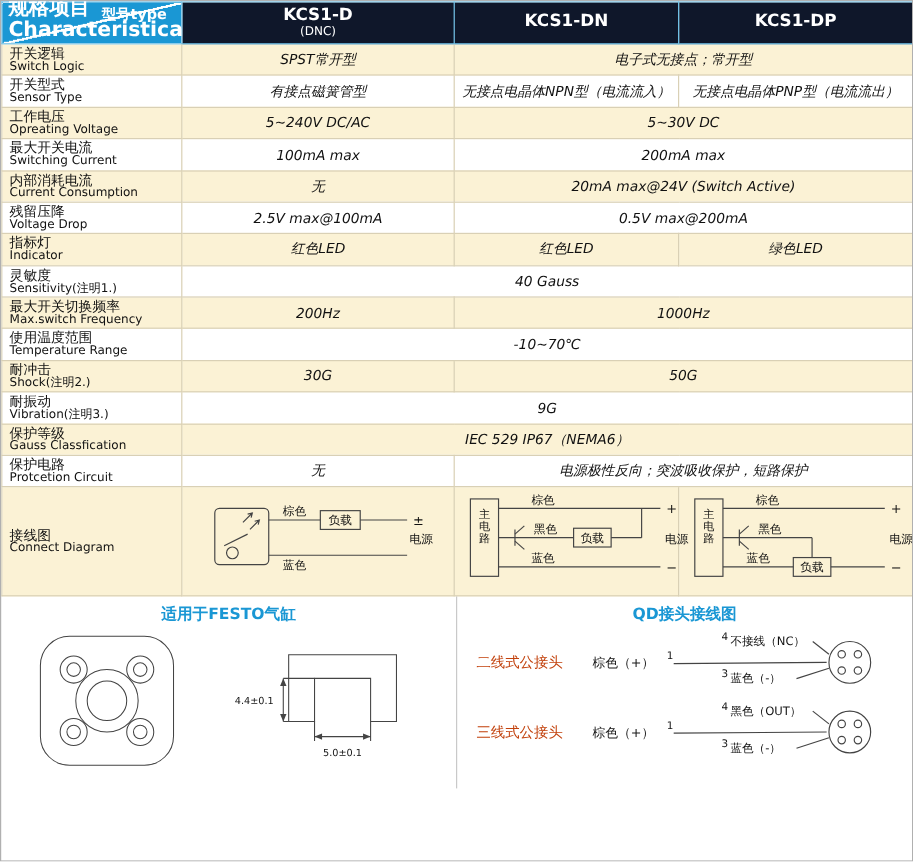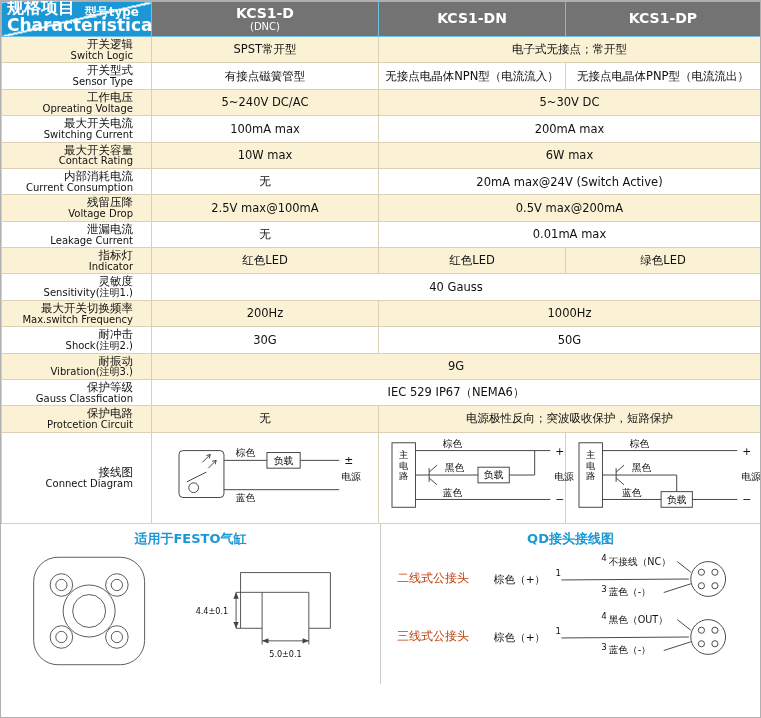--- a/index.html
+++ b/index.html
@@ -2,40 +2,40 @@
 <html><head>
 <meta charset="utf-8">
 <style>
   html,body { margin:0; padding:0; background:#fff;
     font-family:"DejaVu Sans","Liberation Sans",sans-serif; }
   .page { width:761px; height:718px; border:1px solid #b0b0b0; box-sizing:border-box;
     overflow:hidden; background:#fff; }
 
   
   table.spec { width:759px; table-layout:fixed; border-collapse:collapse; }
-  thead th { height:34px; background:#737373; color:#fff; border:1px solid #6fc0e6; padding:0; }
+  thead th { height:34px; background:#0f172a; color:#fff; border:1px solid #6fc0e6; padding:0; }
   .colh { text-align:center; vertical-align:middle; }
   .colh .t { font-size:14px; font-weight:bold; line-height:1.1; }
   .colh .s { font-size:10px; font-weight:normal; line-height:1.1; }
   th.corner { position:relative;
     background:
       linear-gradient(to bottom right, rgba(0,0,0,0) calc(50% - 1px), #fff calc(50% - 1px),
         #fff calc(50% + 1px), rgba(0,0,0,0) calc(50% + 1px)), #1a97d4; }
   .c-type { position:absolute; top:2px; right:12px; font-size:12px; font-weight:bold; }
   .c-spec { position:absolute; bottom:1px; left:5px; font-size:17px; font-weight:bold;
     text-align:left; line-height:1.1; }
   .c-spec span { display:block; }
 
   tbody th, tbody td { border:1px solid #d9d0b5; }
   tbody tr:nth-child(odd) { background:#fbf2d5; }
   tbody tr:nth-child(even) { background:#ffffff; }
-  th.rl { padding:1px 18px 1px 6px; text-align:right; font-weight:normal; vertical-align:middle; }
+  th.rl { padding:1px 18px 1px 6px; text-align:left; font-weight:normal; vertical-align:middle; }
   .cn { display:block; font-size:11.5px; line-height:1.12; color:#111; }
   .en { display:block; font-size:10px; line-height:1.05; color:#111; }
-  td.v { text-align:center; font-size:11.5px; color:#111; padding:1.5px 3px; }
+  td.v { text-align:center; font-size:11.5px; color:#111; padding:1.5px 3px;font-style:italic; }
   td.dg { height:88px; text-align:center; vertical-align:middle; padding:0; }
 
   
   svg .ln line, svg .ln rect, svg .ln circle, svg .ln path
     { stroke:#444; fill:none; stroke-width:1; }
   svg .fillp { fill:#444; stroke:none; }
   svg text { fill:#111; stroke:none; font-family:"DejaVu Sans","Liberation Sans",sans-serif; }
   .t9 { font-size:9px; } .t95 { font-size:9.5px; } .t10 { font-size:10px; } .t11 { font-size:11px; }
   .cdg { width:198px; height:86px; }
 
@@ -114,49 +114,33 @@
       <tr>
         <th class="rl">
             <span class="cn">最大开关电流</span>
             <span class="en">Switching Current</span>
           </th>
         <td class="v">100mA max</td>
         <td class="v" colspan="2">200mA max</td>
       </tr>
       <tr>
         <th class="rl">
-            <span class="cn">最大开关容量</span>
-            <span class="en">Contact Rating</span>
-          </th>
-        <td class="v">10W max</td>
-        <td class="v" colspan="2">6W max</td>
-      </tr>
-      <tr>
-        <th class="rl">
             <span class="cn">内部消耗电流</span>
             <span class="en">Current Consumption</span>
           </th>
         <td class="v">无</td>
         <td class="v" colspan="2">20mA max@24V (Switch Active)</td>
       </tr>
       <tr>
         <th class="rl">
             <span class="cn">残留压降</span>
             <span class="en">Voltage Drop</span>
           </th>
         <td class="v">2.5V max@100mA</td>
         <td class="v" colspan="2">0.5V max@200mA</td>
-      </tr>
-      <tr>
-        <th class="rl">
-            <span class="cn">泄漏电流</span>
-            <span class="en">Leakage Current</span>
-          </th>
-        <td class="v">无</td>
-        <td class="v" colspan="2">0.01mA max</td>
       </tr>
       <tr>
         <th class="rl">
             <span class="cn">指标灯</span>
             <span class="en">Indicator</span>
           </th>
         <td class="v">红色LED</td>
         <td class="v">红色LED</td>
         <td class="v">绿色LED</td>
       </tr>
@@ -167,20 +151,27 @@
           </th>
         <td class="v" colspan="3">40 Gauss</td>
       </tr>
       <tr>
         <th class="rl">
             <span class="cn">最大开关切换频率</span>
             <span class="en">Max.switch Frequency</span>
           </th>
         <td class="v">200Hz</td>
         <td class="v" colspan="2">1000Hz</td>
+      </tr>
+      <tr>
+        <th class="rl">
+            <span class="cn">使用温度范围</span>
+            <span class="en">Temperature Range</span>
+          </th>
+        <td class="v" colspan="3">-10~70℃</td>
       </tr>
       <tr>
         <th class="rl">
             <span class="cn">耐冲击</span>
             <span class="en">Shock(注明2.)</span>
           </th>
         <td class="v">30G</td>
         <td class="v" colspan="2">50G</td>
       </tr>
       <tr>

